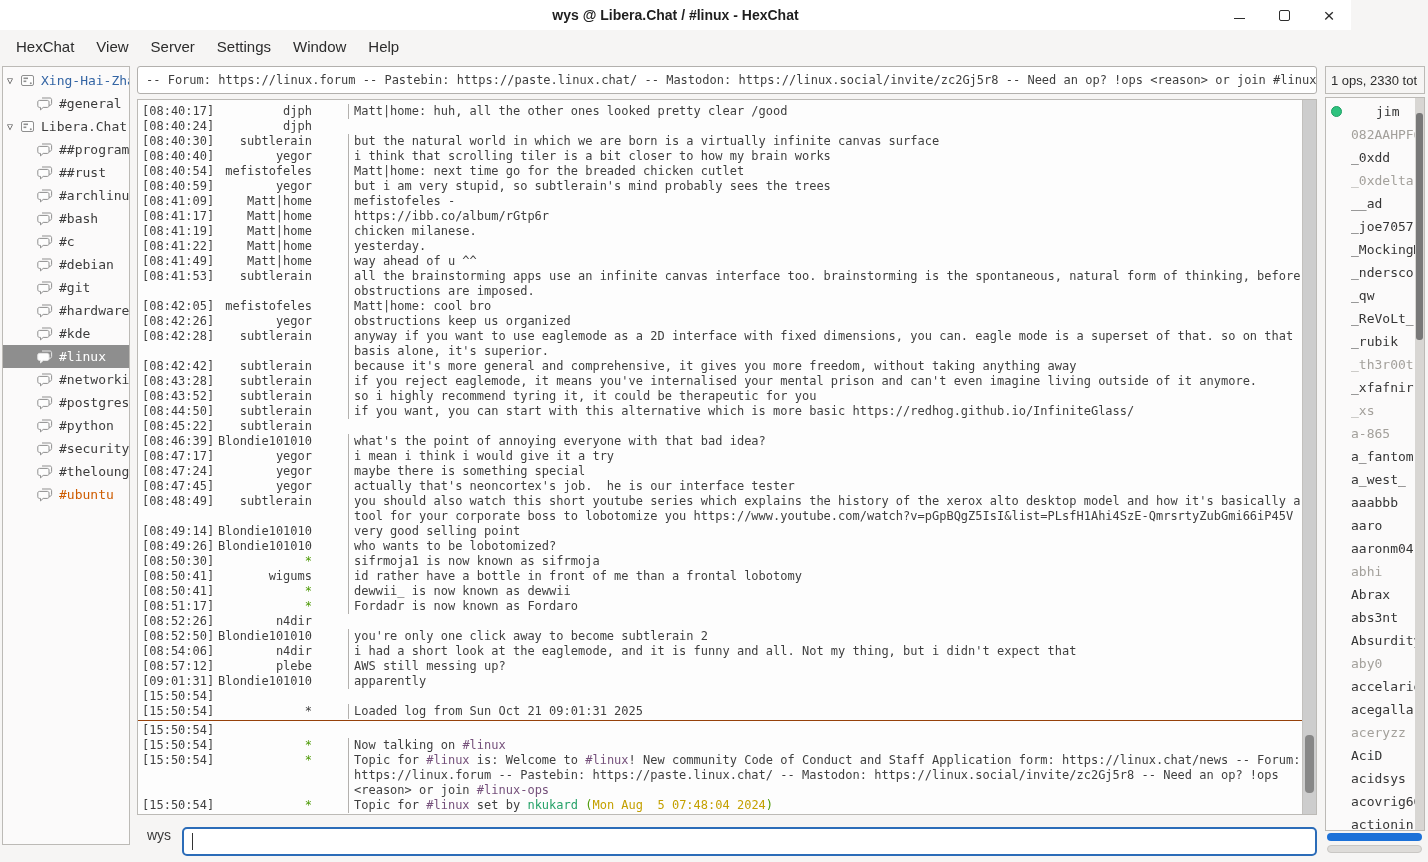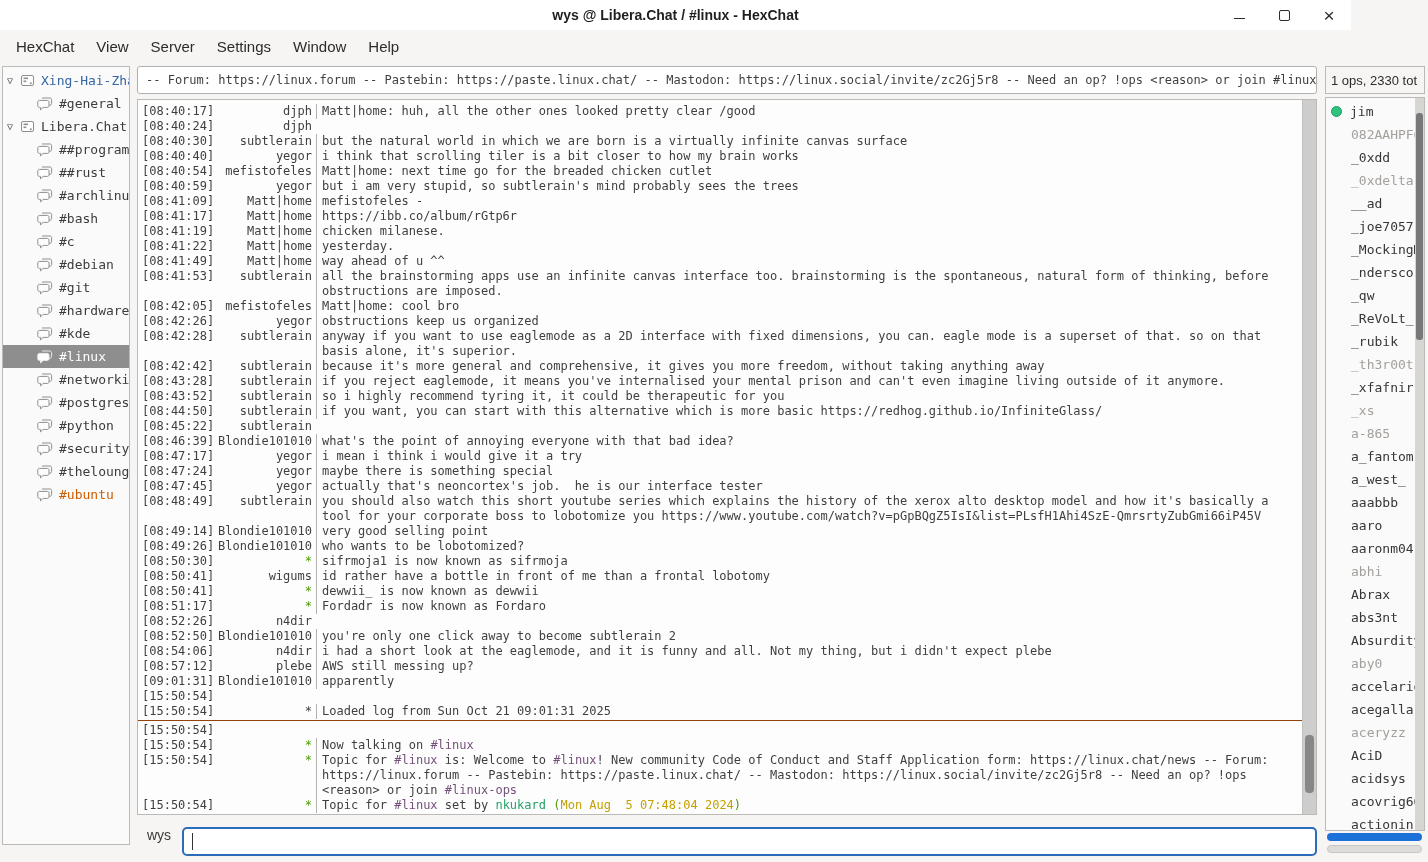--- a/index.html
+++ b/index.html
@@ -41,21 +41,21 @@
               font:12px "DejaVu Sans Mono", monospace; color:#3f3f3f; white-space:pre; overflow:hidden; }
   
   .chatwrap { position:absolute; left:137px; top:99px; width:1180px; height:716px; background:#fdfdfd;
               border:1px solid #bcbab6; display:flex; overflow:hidden; }
   .chat { flex:1; overflow:hidden; padding-top:4px; font:12px/15px "DejaVu Sans Mono", monospace; color:#3f3f3f; }
   .crow { display:flex; align-items:flex-start; }
   .ct { flex:none; width:78px; padding-left:4px; white-space:pre; }
   .cn { flex:none; width:100px; text-align:right; padding-right:4px; white-space:pre; overflow:hidden; }
   .cn.star-green { color:var(--star); }
   .cm { flex:none; width:988px; border-left:1px solid #b3b1ae; padding-left:5px;
-        white-space:pre-wrap; overflow-wrap:break-word; }
+        white-space:pre-wrap; overflow-wrap:break-word;margin-left:32px; }
   .marker { height:3px; border-top:1px solid var(--marker); margin-top:1px; }
   .seg-channel { color:var(--channel); }
   .seg-nickhl { color:var(--nickhl); }
   .seg-date { color:var(--date); }
   .seg-star { color:var(--star); }
   .vscroll { width:14px; background:#cdcdcd; border-left:1px solid #c2c0bd; position:relative; flex:none; }
   .chat-thumb { position:absolute; left:2px; width:9px; border-radius:4px; background:#878787; top:89%; height:8%; }
   
   .inputrow { position:absolute; left:137px; top:824px; width:1180px; height:34px; display:flex; align-items:center; }
   .mynick { font-size:14px; color:#3a3a3a; margin:0 11px 12px 10px; }
@@ -63,21 +63,21 @@
               display:flex; align-items:center; }
   .caret { width:1px; height:17px; background:#333; margin-left:8px; }
   
   .opsbox { position:absolute; left:1325px; top:66px; width:100px; height:28px; border:1px solid #bcbab6;
             background:#f6f5f4; display:flex; align-items:center; padding-left:5px; font-size:13px;
             color:#2d2d2d; white-space:pre; overflow:hidden; }
   .userlist-wrap { position:absolute; left:1325px; top:97px; width:100px; height:734px; background:#fbfafa;
                    border:1px solid #bcbab6; display:flex; overflow:hidden; }
   .userlist { flex:1; overflow:hidden; font:13px "DejaVu Sans Mono", monospace; color:#363636; padding-top:2px; }
   .urow { height:23px; display:flex; align-items:center; padding-left:25px; white-space:pre; overflow:hidden; }
-  .urow.op { padding-left:5px; }
+  .urow.op { padding-left:5px;gap:26px; }
   .urow.away { color:var(--away); }
   .opdot { width:11px; height:11px; border-radius:50%; background:var(--opgreen); border:1px solid #1f9f64;
            margin-right:8px; flex:none; }
   .ul-scroll { width:9px; background:#d8d6d3; position:relative; flex:none; }
   .ul-thumb { position:absolute; left:1px; width:7px; border-radius:3px; background:#787878; top:2%; height:31%; }
   .hbar-blue { position:absolute; left:1327px; top:833px; width:95px; height:8px; background:var(--accent); border-radius:4px; }
   .hbar-gray { position:absolute; left:1327px; top:845px; width:95px; height:8px; background:#dedcd9;
                border:1px solid #c9c7c4; border-radius:4px; }
 </style>
 </head>
@@ -352,21 +352,21 @@
         <span class="cn">n4dir</span>
       </div>
       <div class="crow">
         <span class="ct">[08:52:50]</span>
         <span class="cn">Blondie101010</span>
         <div class="cm">you're only one click away to become subtlerain 2</div>
       </div>
       <div class="crow">
         <span class="ct">[08:54:06]</span>
         <span class="cn">n4dir</span>
-        <div class="cm">i had a short look at the eaglemode, and it is funny and all. Not my thing, but i didn't expect plebe</div>
+        <div class="cm">i had a short look at the eaglemode, and it is funny and all. Not my thing, but i didn't expect that</div>
       </div>
       <div class="crow">
         <span class="ct">[08:57:12]</span>
         <span class="cn">plebe</span>
         <div class="cm">AWS still messing up?</div>
       </div>
       <div class="crow">
         <span class="ct">[09:01:31]</span>
         <span class="cn">Blondie101010</span>
         <div class="cm">apparently</div>

